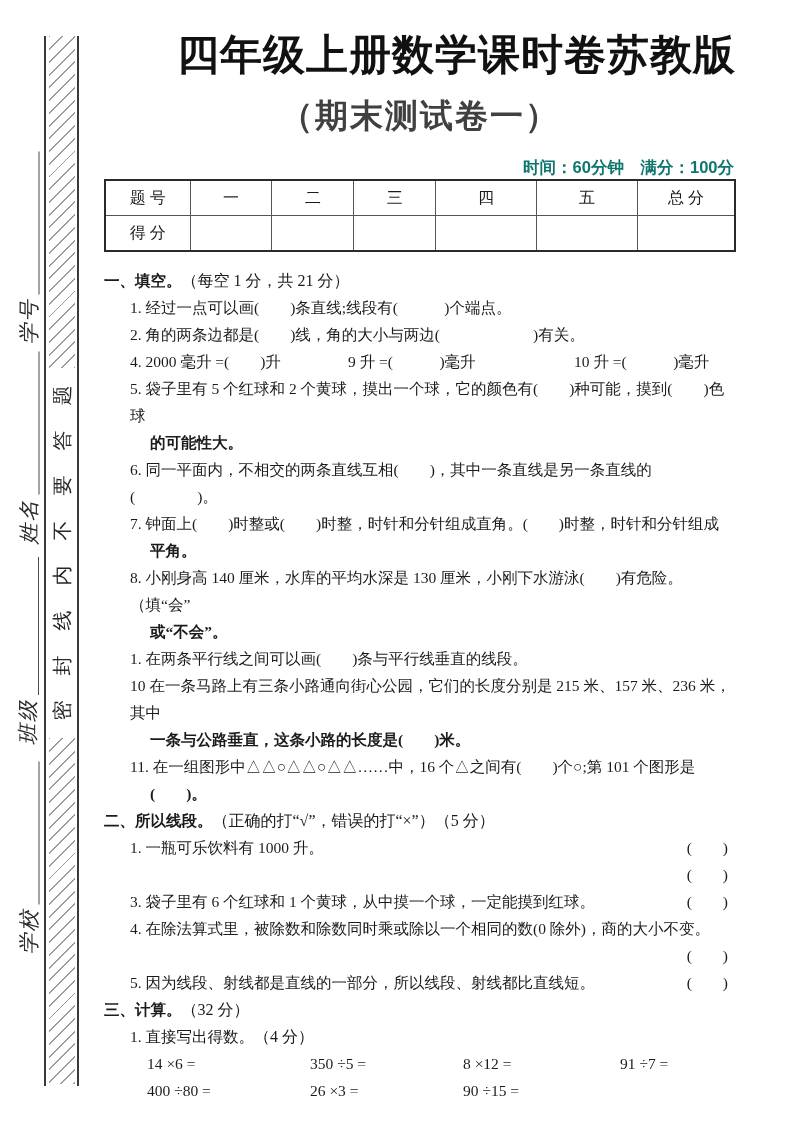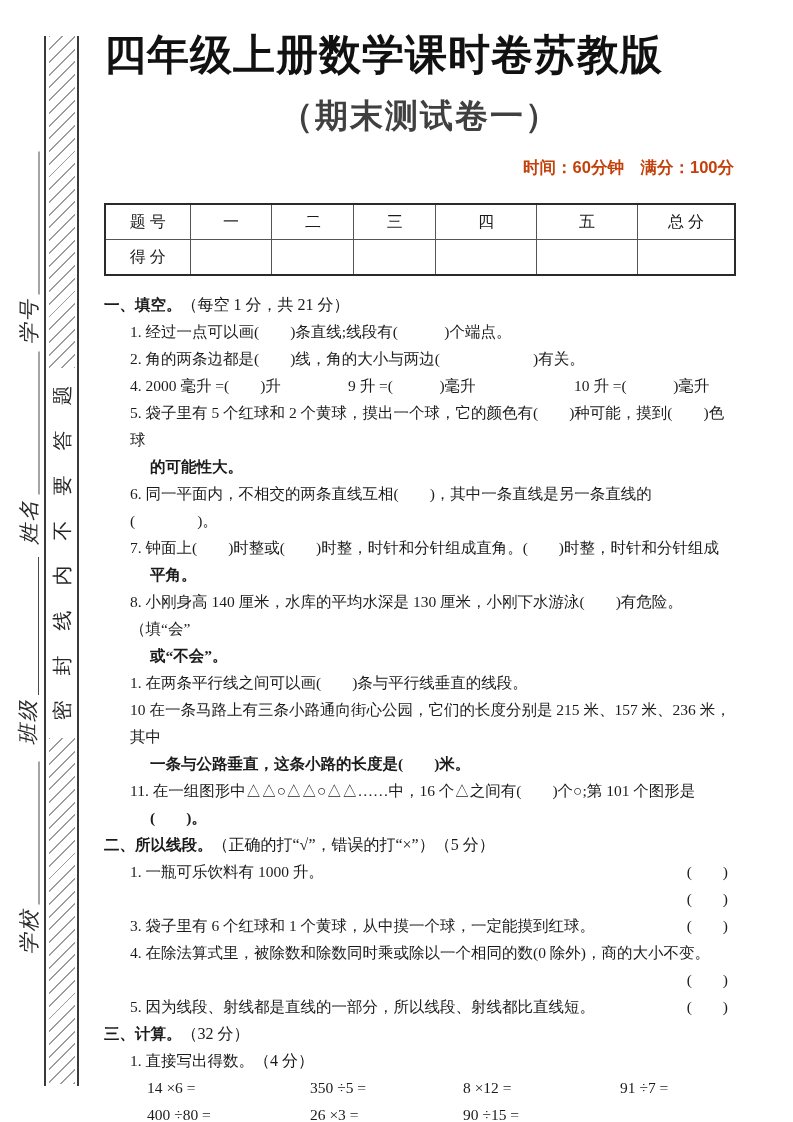--- a/index.html
+++ b/index.html
@@ -21,28 +21,28 @@
         display:flex;flex-direction:column;align-items:center;}
   .hatch{width:26px;background:repeating-linear-gradient(135deg,#9b9b9b 0 1.4px,transparent 1.4px 9px);}
   .hatch-top{height:332px;}
   .hatch-bottom{flex:1;margin-bottom:2px;}
   .seal-chars{display:flex;flex-direction:column;padding:5px 0;}
   .seal-char{width:30px;height:45px;display:flex;align-items:center;justify-content:center;
              transform:rotate(-90deg);font-size:20px;color:#262626;
              font-family:"Liberation Sans",sans-serif;}
   
   .main{position:absolute;left:104px;top:0;width:632px;}
-  .title{margin:30px 0 0;text-align:left;font-family:"Liberation Sans",sans-serif;
+  .title{margin:30px 0 0;text-align:right;font-family:"Liberation Sans",sans-serif;
          font-weight:900;font-size:42px;line-height:1.2;letter-spacing:1px;color:#111;}
   .subtitle{margin-top:14px;text-align:center;font-family:"Liberation Sans",sans-serif;
             font-weight:900;font-size:33px;letter-spacing:2px;color:#404040;}
   .info{margin-top:18px;text-align:right;font-family:"Liberation Sans",sans-serif;
-        font-weight:700;font-size:16.5px;padding-right:2px;color:#c2410c;}
-  
-  table.score{width:100%;border-collapse:collapse;margin-top:24px;border:2px solid #2a2a2a;
+        font-weight:700;font-size:16.5px;padding-right:2px;color:#0f766e;}
+  
+  table.score{width:100%;border-collapse:collapse;margin-top:0;border:2px solid #2a2a2a;
               font-size:16px;}
   table.score td{border:1.2px solid #555;height:34px;text-align:center;padding:0;}
   
   .content{margin-top:15px;font-size:15.5px;}
   .sec-head{line-height:27px;}
   .sec-title{font-weight:bold;}
   .sec-note{font-weight:normal;font-size:16px;}
   .q{line-height:27px;padding-left:26px;}
   .cont{padding-left:46px;font-weight:bold;}
   .parts{display:grid;grid-template-columns:218px 226px 1fr;line-height:27px;padding-left:26px;}

